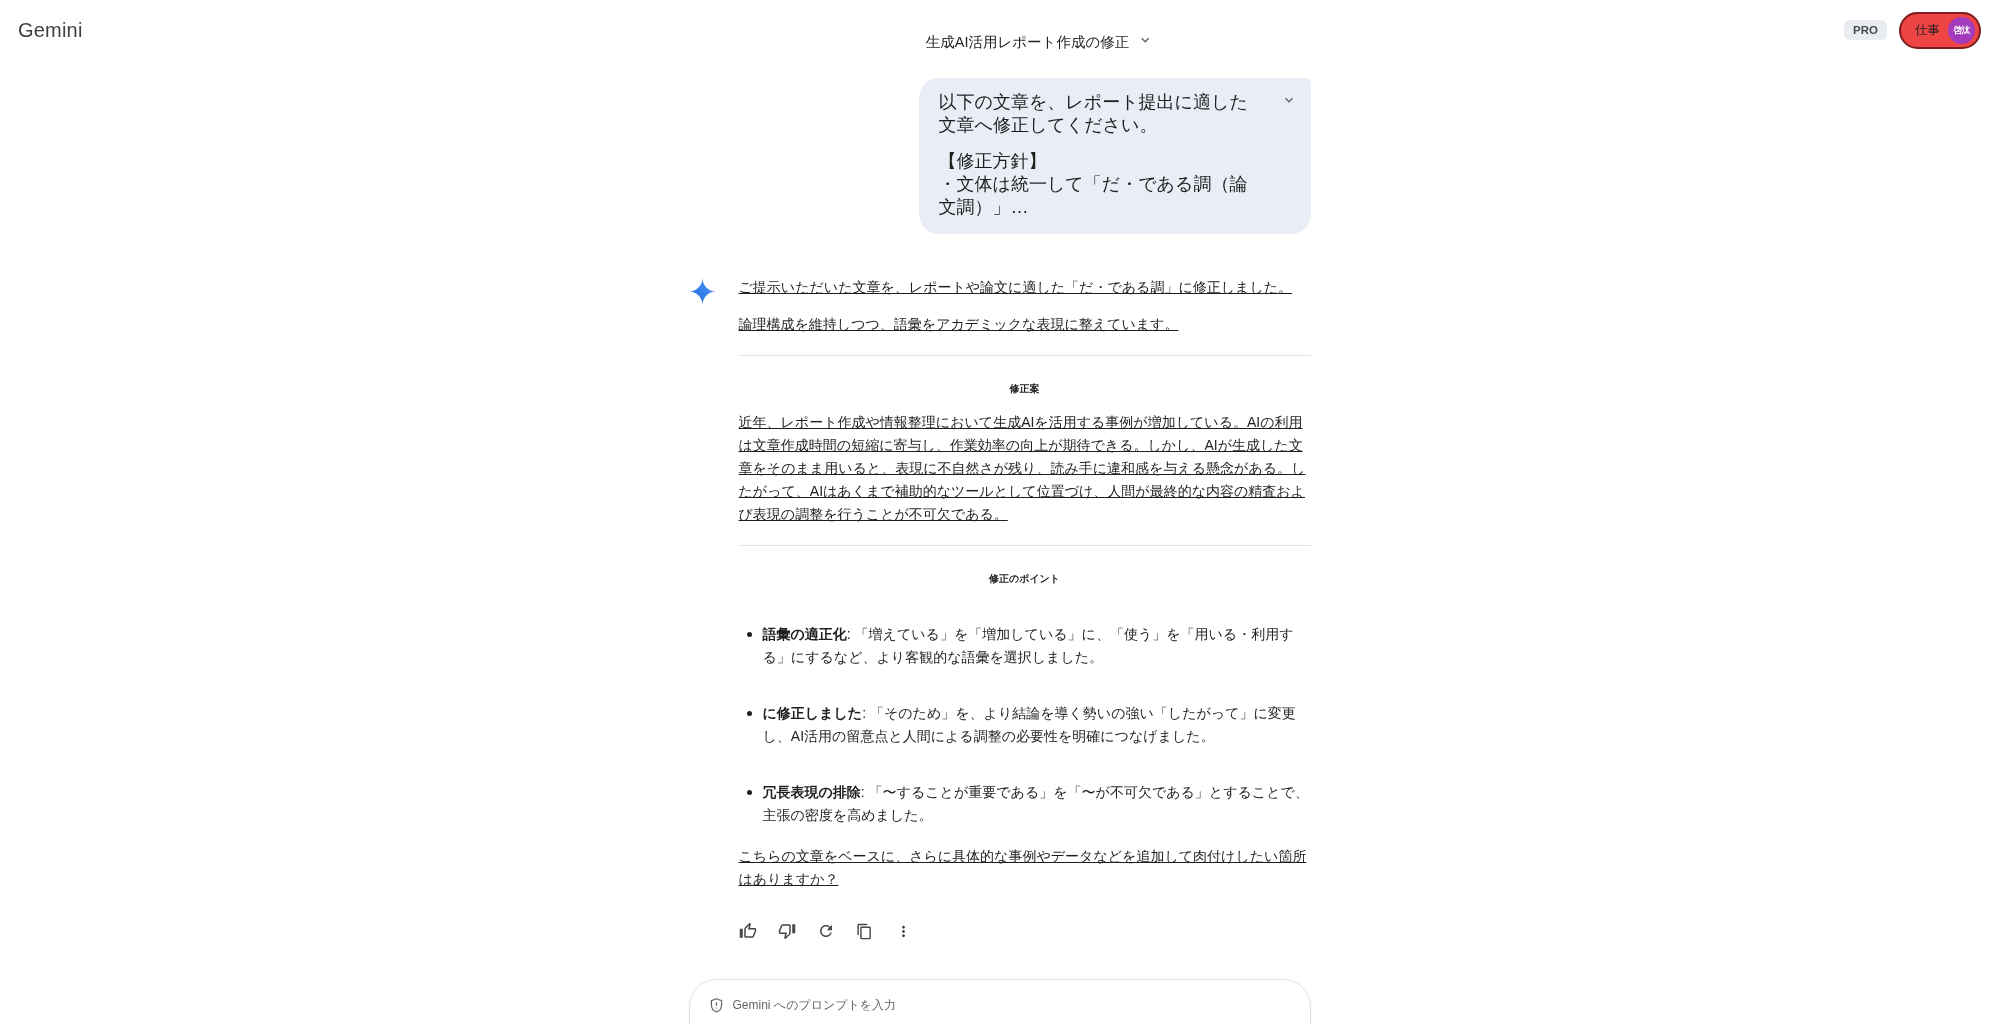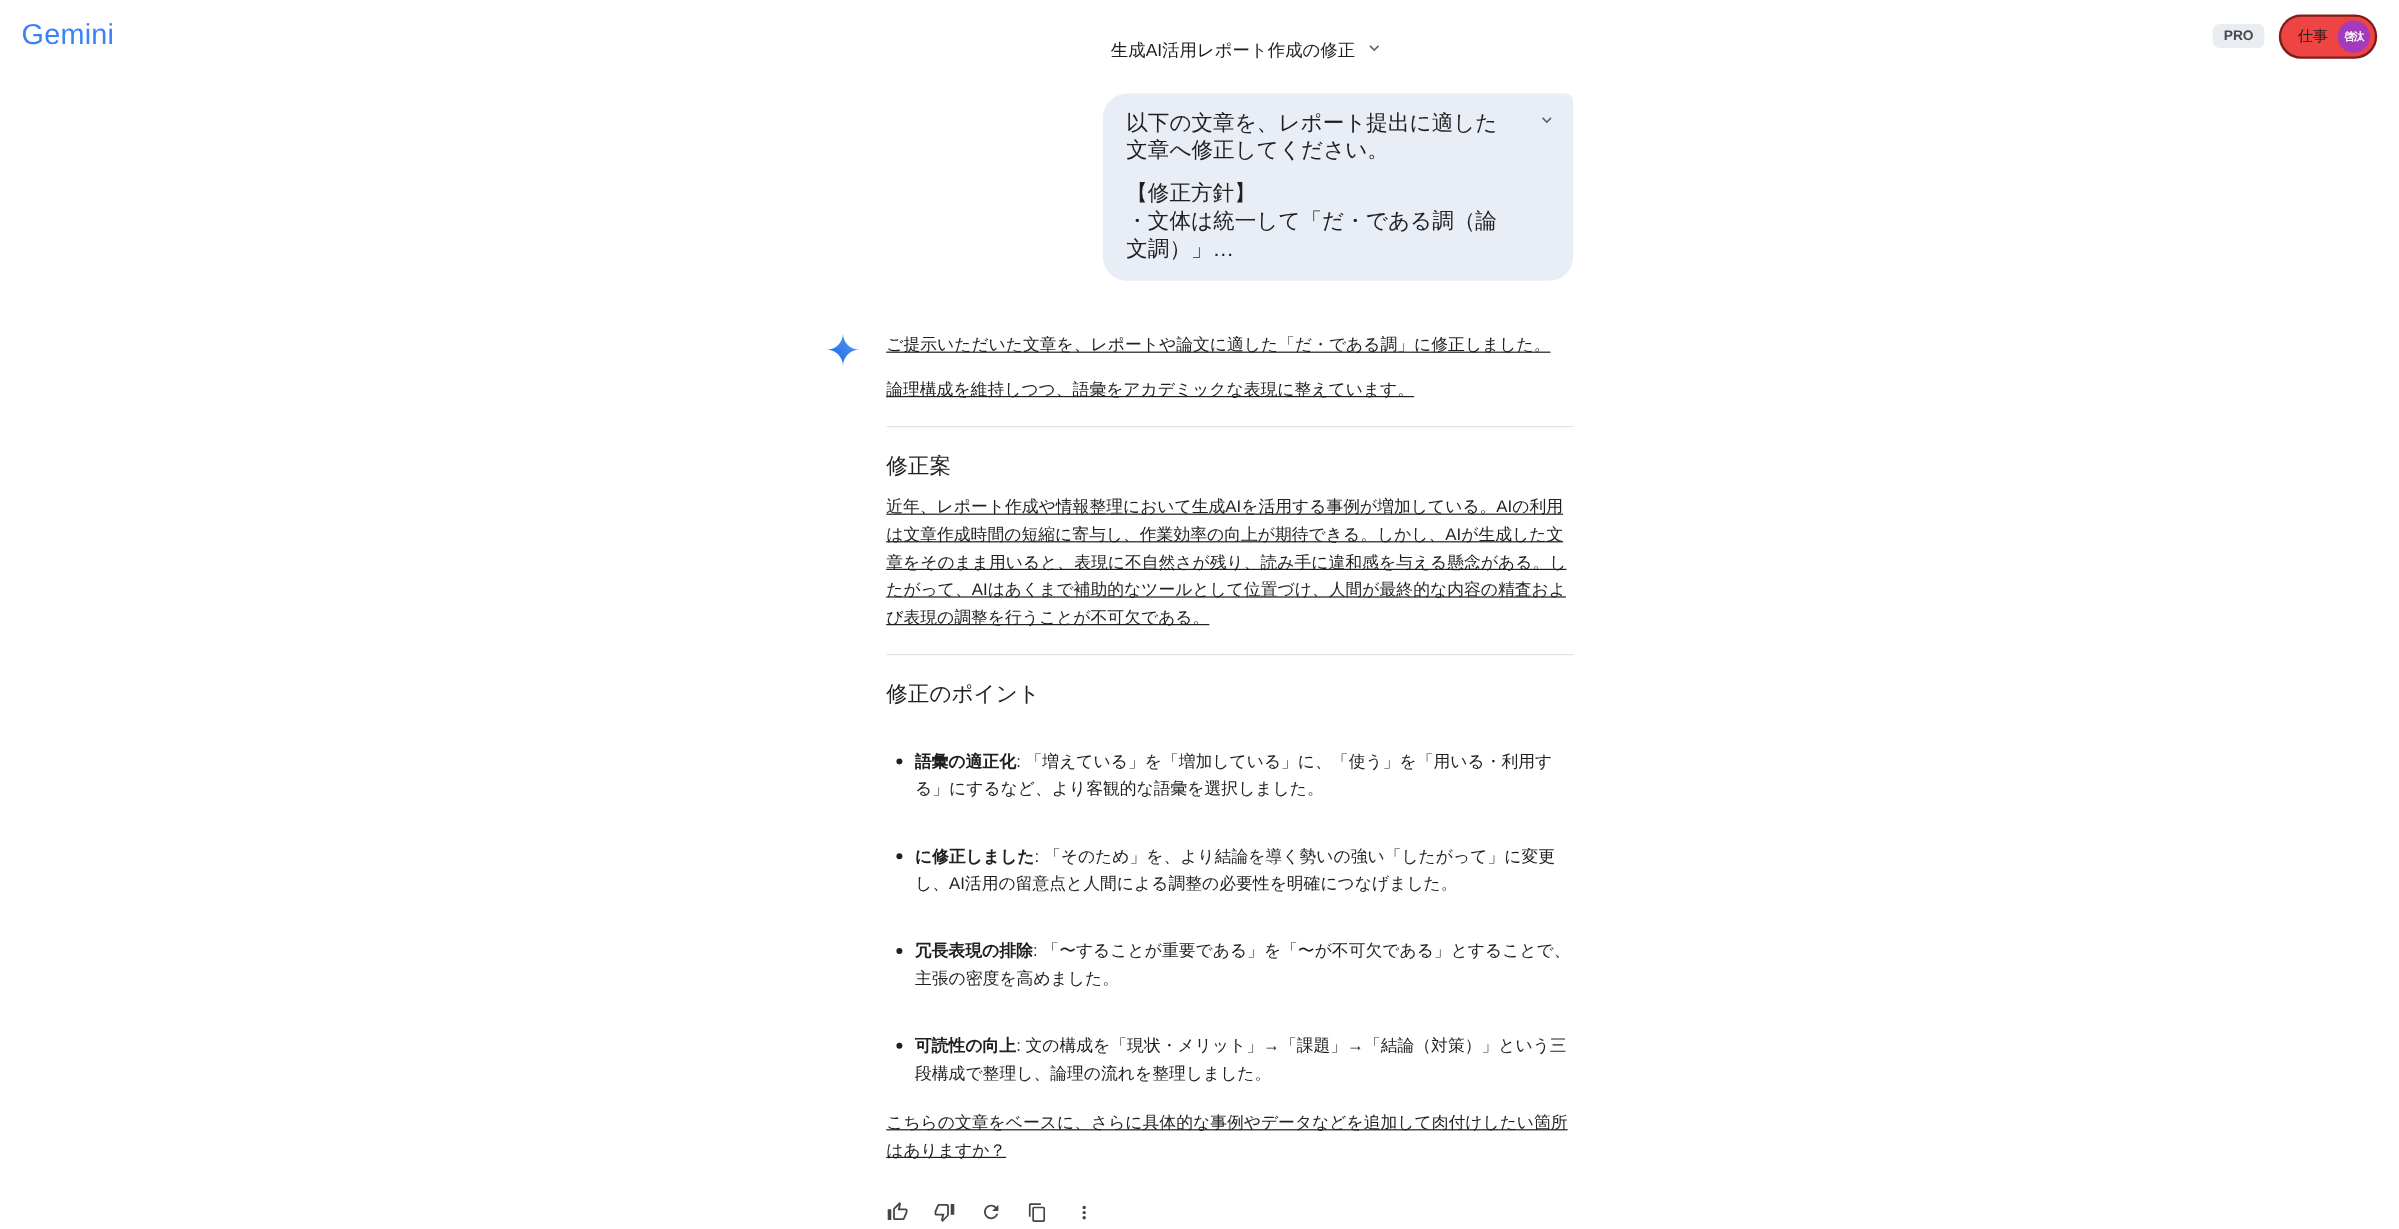--- a/index.html
+++ b/index.html
@@ -10,21 +10,21 @@
     color: #1f1f1f;
     overflow: hidden;
   }
   
   .header {
     position: relative;
     height: 60px;
     display: flex; align-items: center;
     padding: 0 18px;
   }
-  .logo { font-size: 24px; color: #3b82f6; letter-spacing: .2px; }
+  .logo { font-size: 20px; color: #404040; letter-spacing: .2px; }
   .title-wrap {
     position: absolute; left: 50%; top: 12px; height: 60px;
     transform: translateX(-50%);
     display: flex; align-items: center; gap: 8px;
     cursor: pointer;
     margin-left: 40px;
   }
   .title-wrap .title { font-size: 14.5px; color: #1f1f1f; white-space: nowrap; }
   .header-right {
     margin-left: auto;
@@ -71,21 +71,21 @@
   }
   
   .assistant-row { display: flex; margin-top: 42px; }
   .sparkle-col { width: 50px; flex: 0 0 50px; padding-top: 2px; }
   .response { flex: 1; font-size: 14px; line-height: 23px; }
   .response p { margin: 0 0 14px 0; text-decoration: underline; }
   .response hr {
     border: none; border-top: 1px solid #e3e3e3;
     margin: 19px 0 21px 0;
   }
-  .sec-head { font-size: 18px; font-weight: normal; margin: 0 0 11px 0; }
+  .sec-head { font-size: 10px; font-weight: bold; margin: 0 0 11px 0; text-align: center; }
   .response ul { list-style: none; margin: 16px 0 18px 0; }
   .response li {
     position: relative;
     padding-left: 24px;
     margin-bottom: 11px;
     margin-top: 33px;
   }
   .response li::before {
     content: "";
     position: absolute; left: 8px; top: 9px;
@@ -192,21 +192,20 @@
       <p>論理構成を維持しつつ、語彙をアカデミックな表現に整えています。</p>
       <hr>
       <div class="sec-head">修正案</div>
       <p>近年、レポート作成や情報整理において生成AIを活用する事例が増加している。AIの利用は文章作成時間の短縮に寄与し、作業効率の向上が期待できる。しかし、AIが生成した文章をそのまま用いると、表現に不自然さが残り、読み手に違和感を与える懸念がある。したがって、AIはあくまで補助的なツールとして位置づけ、人間が最終的な内容の精査および表現の調整を行うことが不可欠である。</p>
       <hr>
       <div class="sec-head">修正のポイント</div>
       <ul>
         <li><span class="bullet-term">語彙の適正化</span><span>: 「増えている」を「増加している」に、「使う」を「用いる・利用する」にするなど、より客観的な語彙を選択しました。</span></li>
         <li><span class="bullet-term">に修正しました</span><span>: 「そのため」を、より結論を導く勢いの強い「したがって」に変更し、AI活用の留意点と人間による調整の必要性を明確につなげました。</span></li>
         <li><span class="bullet-term">冗長表現の排除</span><span>: 「〜することが重要である」を「〜が不可欠である」とすることで、主張の密度を高めました。</span></li>
-        <li><span class="bullet-term">可読性の向上</span><span>: 文の構成を「現状・メリット」→「課題」→「結論（対策）」という三段構成で整理し、論理の流れを整理しました。</span></li>
       </ul>
       <p>こちらの文章をベースに、さらに具体的な事例やデータなどを追加して肉付けしたい箇所はありますか？</p>
 
       <div class="actions">
         <button class="icon-btn">
           <svg width="18" height="18" viewBox="0 0 24 24" fill="#444746">
               <path d="M9 21h9c.83 0 1.54-.5 1.84-1.22l3.02-7.05c.09-.23.14-.47.14-.73v-2c0-1.1-.9-2-2-2h-6.31l.95-4.57.03-.32c0-.41-.17-.79-.44-1.06L14.17 1 7.58 7.59C7.22 7.95 7 8.45 7 9v10c0 1.1.9 2 2 2zM9 9l4.34-4.34L12 10h9v2l-3 7H9V9zM1 9h4v12H1z"></path>
             </svg>
         </button>
         <button class="icon-btn">

